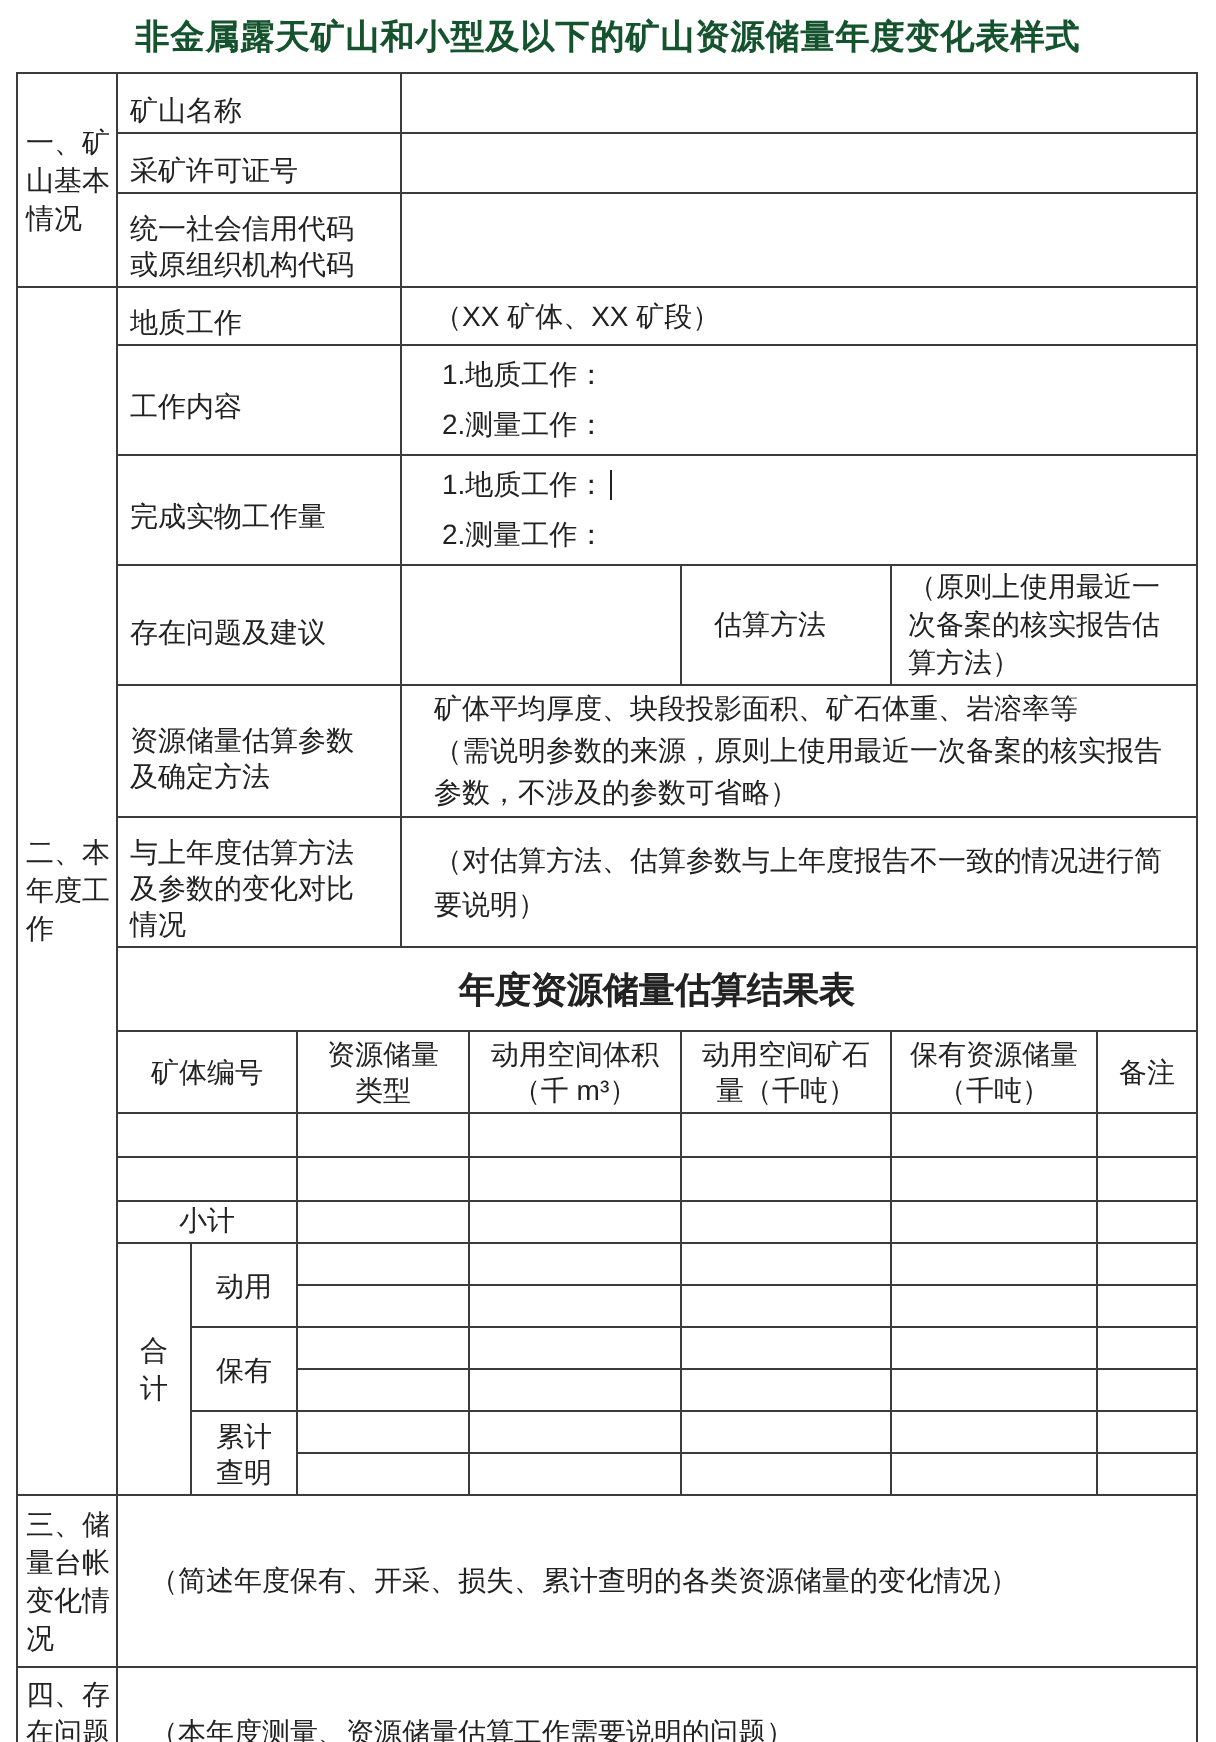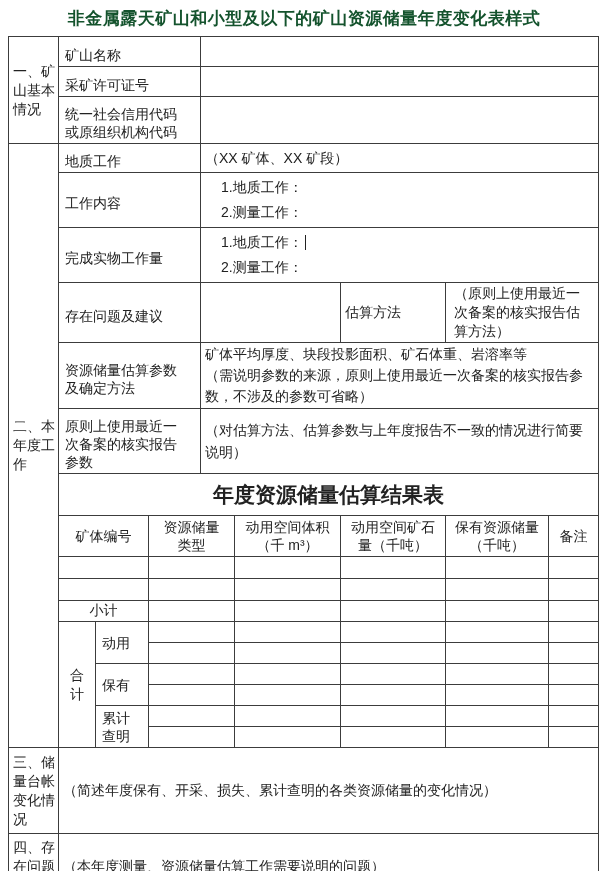--- a/index.html
+++ b/index.html
@@ -30,30 +30,30 @@
     vertical-align: middle;
     word-break: break-all;
     padding: 0;
     background: #fff;
   }
   
   td.sec { padding: 2px 2px 2px 4px; line-height: 19px; margin-top: 33px; }
   
   td.fld { padding: 8px 12px 2px 6px; line-height: 18px; }
   
-  td.val  { padding: 1px 4px; line-height: 21px; }
+  td.val  { padding: 1px 16px; line-height: 21px; }
   td.val2 { padding: 2px 20px; line-height: 25px; }
   td.note { padding: 1px 8px; line-height: 19px; }
-  td.subtitle { text-align: center; font-weight: bold; font-size: 21px; }
+  td.subtitle { text-align: center; font-weight: bold; font-size: 18px; }
   td.hdr { text-align: center; padding: 1px 3px; line-height: 18px; }
   td.hdr .sp { display: inline-block; }
   .w4 { width: 56px; }
   .w6 { width: 84px; }
   td.center { text-align: center; }
-  td.subhdr { text-align: left; padding: 0 6px; line-height: 18px; }
+  td.subhdr { text-align: center; padding: 0 6px; line-height: 18px; }
   td.vcell .vtext { width: 1em; margin: 0 auto; line-height: 19px; text-align: center; }
   .cursor {
     display: inline-block;
     width: 1px; height: 15px;
     background: #222;
     margin-left: 2px;
     vertical-align: -3px;
   }
 </style>
 </head>
@@ -115,21 +115,21 @@
       <td class="note" colspan="2">（原则上使用最近一次备案的核实报告估算方法）</td>
     </tr>
     <tr style="height:66px">
       <td class="fld" colspan="3">资源储量估算参数及确定方法</td>
       <td class="val" colspan="5" style="line-height:21px">
         <div>矿体平均厚度、块段投影面积、矿石体重、岩溶率等</div>
         <div>（需说明参数的来源，原则上使用最近一次备案的核实报告参数，不涉及的参数可省略）</div>
       </td>
     </tr>
     <tr style="height:62px">
-      <td class="fld" colspan="3">原则上使用最近一次备案的核实报告参数</td>
+      <td class="fld" colspan="3">与上年度估算方法及参数的变化对比情况</td>
       <td class="val" colspan="5" style="line-height:22px">（对估算方法、估算参数与上年度报告不一致的情况进行简要说明）</td>
     </tr>
 
     <tr style="height:42px">
       <td class="subtitle" colspan="8">年度资源储量估算结果表</td>
     </tr>
     <tr style="height:41px">
       <td class="hdr" colspan="2">矿体编号</td>
       <td class="hdr" colspan="2"><span class="sp w4">资源储量类型</span></td>
       <td class="hdr"><span class="sp w6">动用空间体积（千 m³）</span></td>

